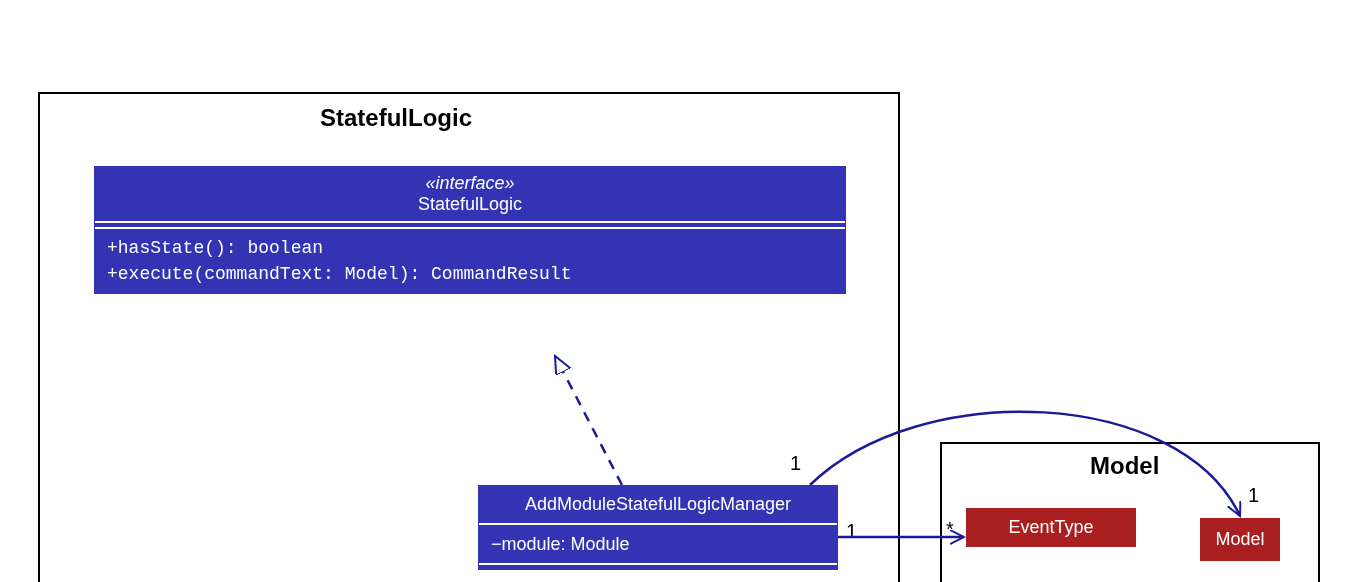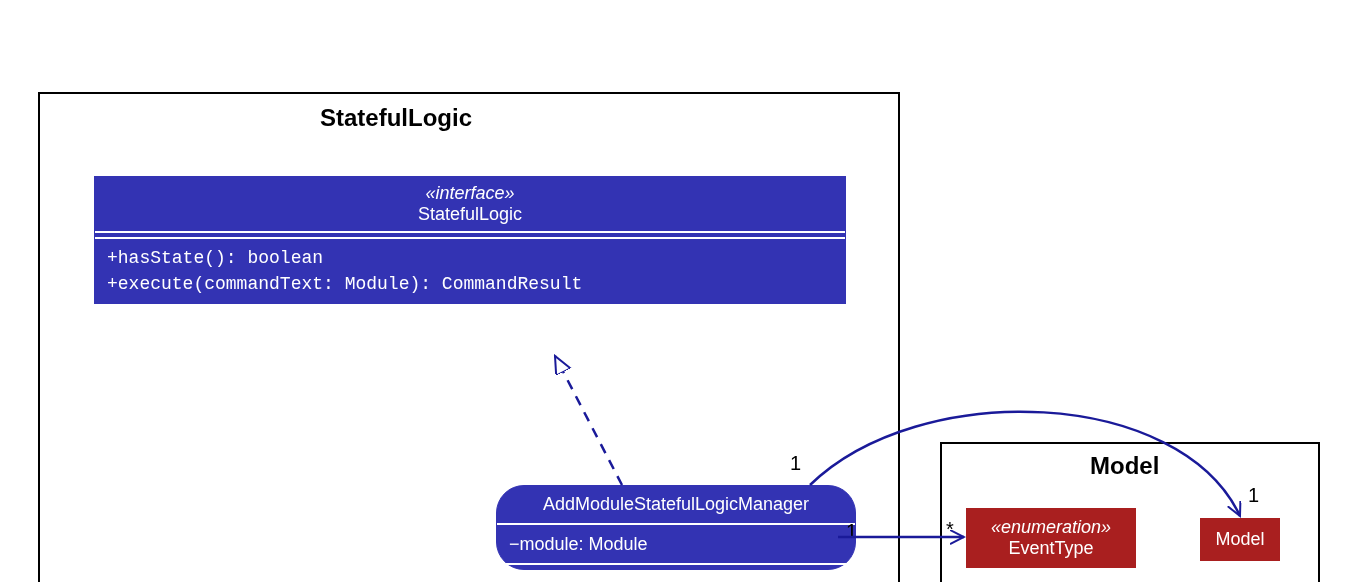--- a/index.html
+++ b/index.html
@@ -73,48 +73,47 @@
   }
 </style>
 </head>
 <body>
 
 <div class="canvas">
 
   <div class="package" style="left:38px; top:44px; width:862px; height:532px;"></div>
   <div class="package-title" style="left:320px; top:56px;">StatefulLogic</div>
 
-  <div class="class-box" style="left:94px; top:128px; width:752px;">
+  <div class="class-box" style="left:94px; top:118px; width:752px;">
     <div class="class-header">
       <span class="stereo">«interface»</span>
       <span>StatefulLogic</span>
     </div>
     <div class="class-body empty"></div>
     <div class="class-body" style="border-bottom:none;font-family:Liberation Mono, monospace;">
       <div>+hasState(): boolean</div>
-      <div>+execute(commandText: Module): CommandResult</div>
+      <div>+execute(commandText: Model): CommandResult</div>
     </div>
   </div>
 
-  <div class="class-box" style="left:496px; top:437px; width:360px;border-radius:28px;">
+  <div class="class-box" style="left:478px; top:437px; width:360px;">
     <div class="class-header" style="padding:8px 12px;">
       <span>AddModuleStatefulLogicManager</span>
     </div>
     <div class="class-body">
       <div>−module: Module</div>
     </div>
     <div class="class-body empty" style="border-bottom:none;"></div>
   </div>
 
   <div class="package" style="left:940px; top:394px; width:380px; height:182px;"></div>
   <div class="package-title" style="left:1090px; top:404px;">Model</div>
 
   <div class="class-box red" style="left:966px; top:460px; width:170px;">
     <div class="class-header" style="border-bottom:none; padding:8px 6px;">
-      <span class="stereo">«enumeration»</span>
       <span>EventType</span>
     </div>
   </div>
 
   <div class="class-box red" style="left:1200px; top:470px; width:80px;">
     <div class="class-header" style="border-bottom:none; padding:10px 6px;">
       <span>Model</span>
     </div>
   </div>
 

